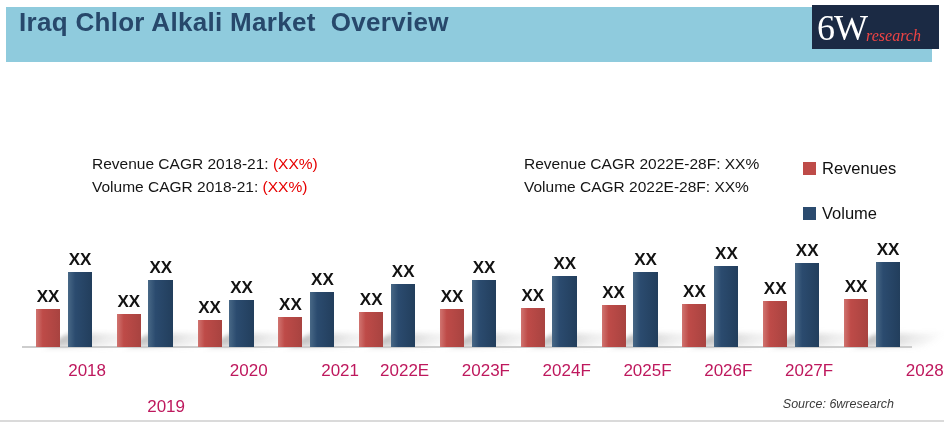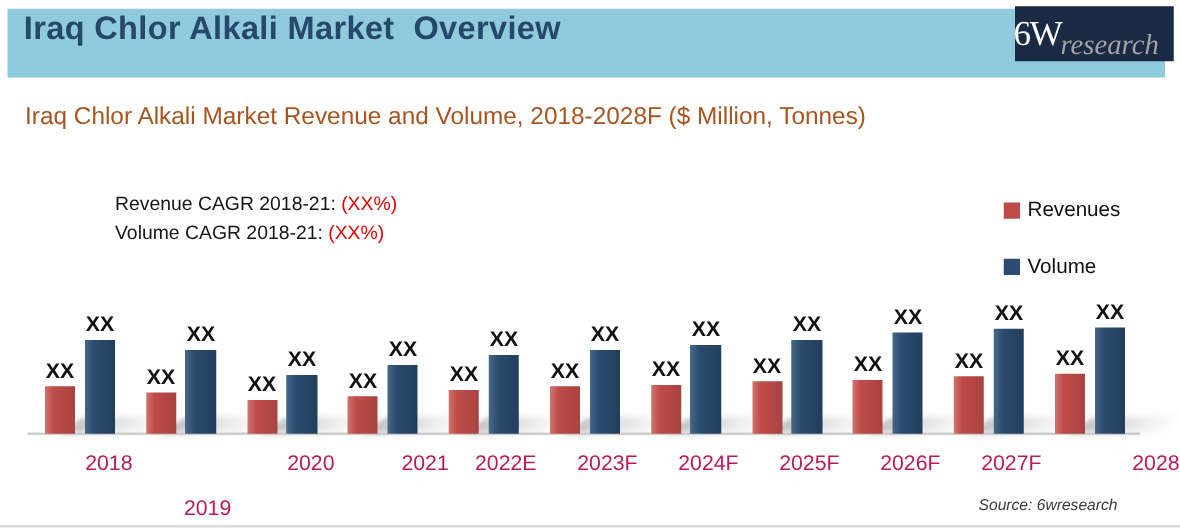--- a/index.html
+++ b/index.html
@@ -16,26 +16,26 @@
     margin-left:13px; font-size:26px; font-weight:700; letter-spacing:.3px;
     color:var(--c-header-text,#27486B); white-space:pre;
   }
   
   .logo {
     position:absolute; right:5px; top:5px; width:127px; height:44px;
     background:var(--c-logo-bg,#1B2A44);
     display:flex; align-items:flex-end; justify-content:center; z-index:5;
   }
   .logo-big {
-    font-family:"Liberation Serif", serif; color:#ffffff; font-size:28px;
+    font-family:"Liberation Serif", serif; color:#ffffff; font-size:36px;
     line-height:42px; letter-spacing:-1px;
   }
   .logo-small {
-    font-family:"Liberation Serif", serif; font-style:italic; color:#a3a3a3;
-    font-size:23px; line-height:17px; margin:0 13px 5px -1px;
+    font-family:"Liberation Serif", serif; font-style:italic; color:#ef4444;
+    font-size:16px; line-height:17px; margin:0 13px 5px -1px;
   }
   
   .subtitle {
     position:absolute; left:20px; top:82px; font-size:19.5px;
     color:var(--c-subtitle,#A8541E);
   }
   
   .cagr { position:absolute; top:152px; font-size:15.5px; color:#151515; line-height:23px; }
   .cagr.left  { left:92px;  }
   .cagr.right { left:524px; }
@@ -81,27 +81,30 @@
 
   <div class="header">
     <div class="title">Iraq Chlor Alkali Market  Overview</div>
   </div>
 
   <div class="logo">
     <span class="logo-big">6W</span>
     <span class="logo-small">research</span>
   </div>
 
-  <div class="subtitle">Iraq Chlor Alkali Market Revenue and Volume, 2018-2028F ($ Million, Tonnes)</div>
 
   <div class="cagr left">
     <div><span>Revenue CAGR 2018-21: </span><span class="red">(XX%)</span></div>
     <div><span>Volume CAGR 2018-21: </span><span class="red">(XX%)</span></div>
   </div>
 
+  <div class="cagr right">
+    <div>Revenue CAGR 2022E-28F: XX%</div>
+    <div>Volume CAGR 2022E-28F: XX%</div>
+  </div>
 
   <div class="legend">
     <div class="legend-item">
       <span class="swatch" style="background: rgb(190, 75, 72);"></span>
       <span class="legend-label">Revenues</span>
     </div>
     <div class="legend-item">
       <span class="swatch" style="background: rgb(43, 75, 111);"></span>
       <span class="legend-label">Volume</span>
     </div>

